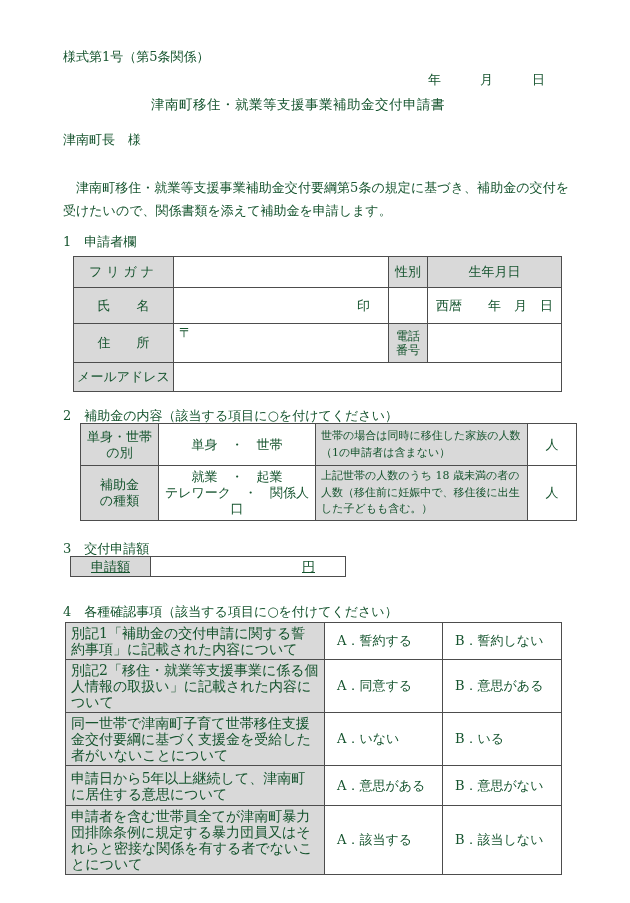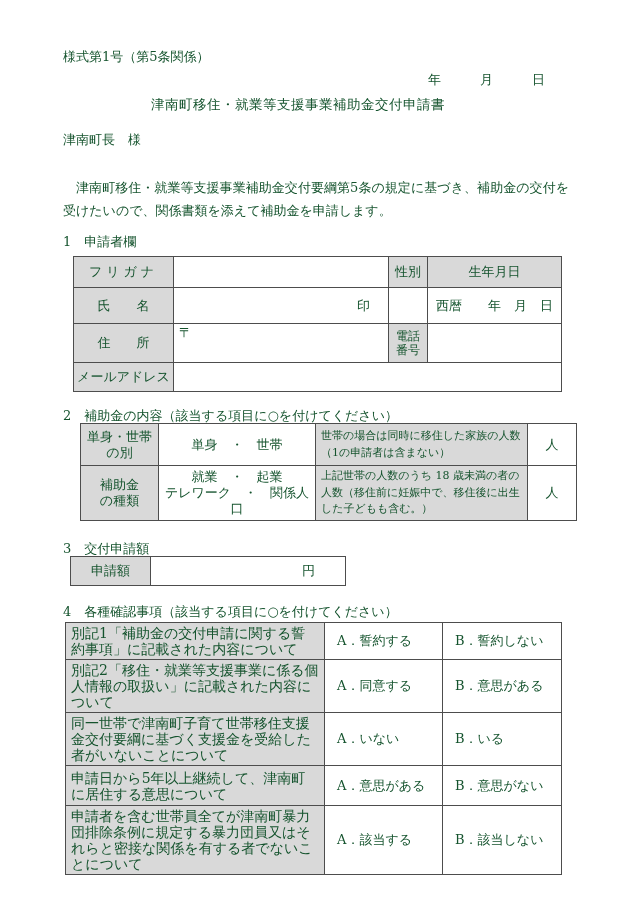--- a/index.html
+++ b/index.html
@@ -46,21 +46,21 @@
   .t2 { left:65px; top:423px;margin-left:15px; }
   .t3 { left:70px; top:556px; }
   .t4 { left:65px; top:622px; }
 
   .t1 .r1 td { height:31px; }
   .t1 .r2 td { height:36px; }
   .t1 .r3 td { height:39px; }
   .t1 .r4 td { height:29px; }
   .t2 .r1 td { height:42px; }
   .t2 .r2 td { height:53px; }
-  .t3 td { height:29px; }
+  .t3 td { height:20px;text-decoration:underline; }
   .t4 .r1 td { height:33px; }
   .t4 .r2 td { height:37px; }
   .t4 .r3 td { height:53px; }
   .t4 .r4 td { height:40px; }
   .t4 .r5 td { height:56px; }
 
   .furigana { letter-spacing:0.3em; }
   .phone-label { font-size:12px; line-height:14px; }
   .small-note { font-size:11px; line-height:16.5px; padding:2px 5px; }
   .seal-cell { padding-right:18px; }

